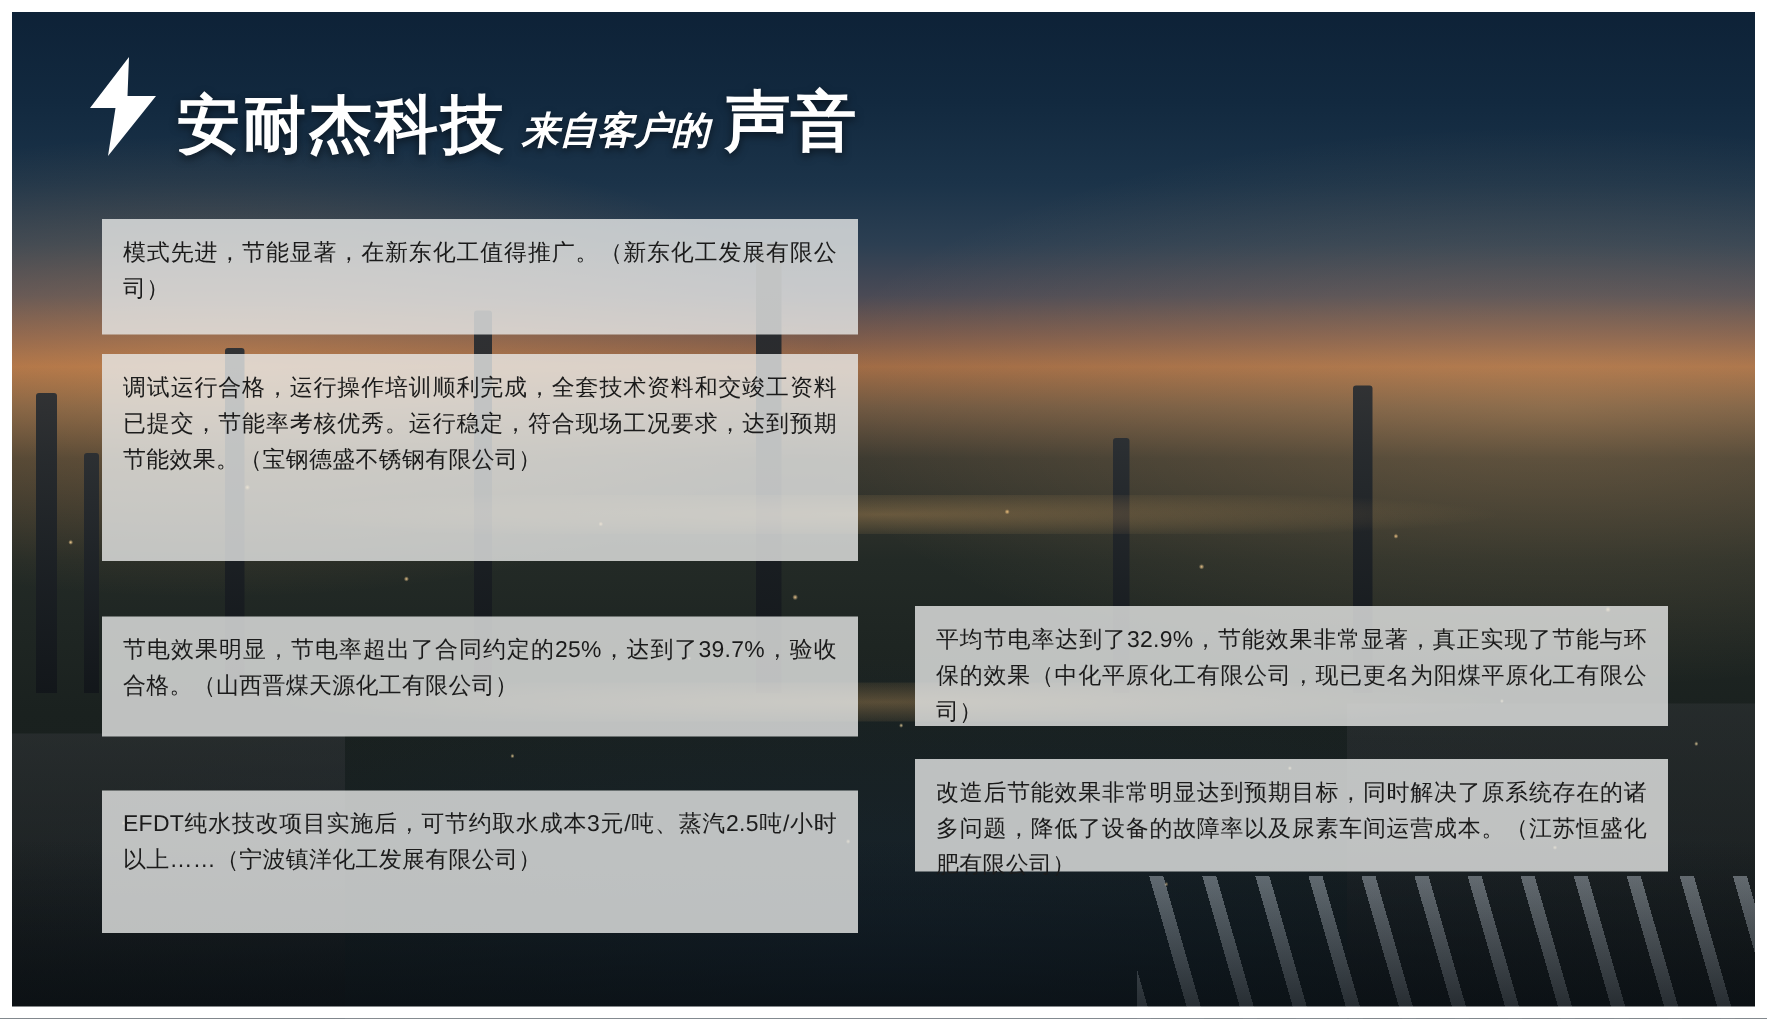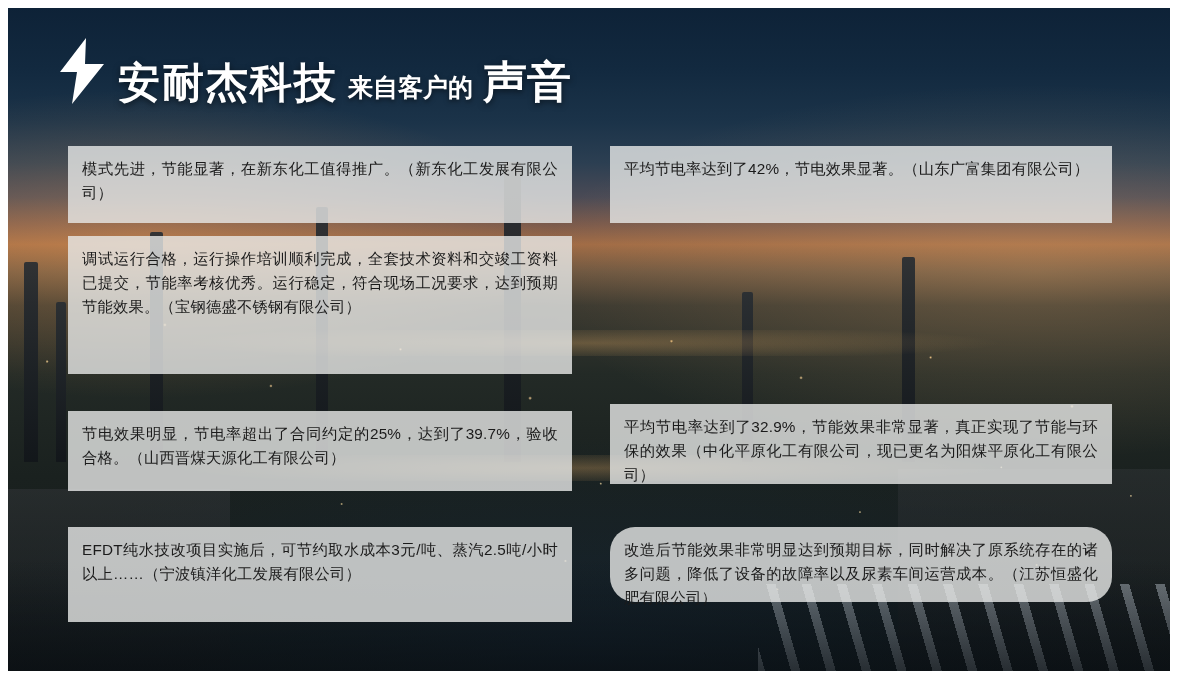--- a/index.html
+++ b/index.html
@@ -143,20 +143,21 @@
     text-shadow: 0 2px 6px rgba(0,0,0,0.55);
     margin-bottom: 4px;
   }
   .sub-small {
     color: #ffffff;
     font-size: 25px;
     font-weight: bold;
     line-height: 1;
     margin-bottom: 8px;
     text-shadow: 0 2px 5px rgba(0,0,0,0.55);
+    font-style: italic;
   }
   .sub-big {
     color: #ffffff;
     font-size: 44px;
     font-weight: bold;
     line-height: 1;
     margin-bottom: 4px;
     text-shadow: 0 2px 6px rgba(0,0,0,0.55);
   }
 
@@ -183,21 +184,21 @@
   .col-r { left: 542px; width: 502px; }
 
   .l1 { top: 0;   height: 77px; }
   .l2 { top: 90px; height: 138px; }
   .l3 { top: 265px; height: 80px; }
   .l4 { top: 381px; height: 95px; }
 
   .rr1 { top: 0;   height: 77px; }
   .rr2 { top: 90px; height: 138px; }
   .rr3 { top: 258px; height: 80px; }
-  .rr4 { top: 381px; height: 75px; border-radius: 25px; }
+  .rr4 { top: 360px; height: 75px; }
 </style>
 </head>
 <body>
 
 <div id="slide">
 
   <div class="bg"></div>
   <div class="bg-haze"></div>
 
   <div class="stack" style="left:24px; width:14px; height:200px;"></div>
@@ -227,20 +228,19 @@
     <span class="sub-big">声音</span>
   </div>
 
   <div class="cards">
 
     <div class="card col-l l2">调试运行合格，运行操作培训顺利完成，全套技术资料和交竣工资料已提交，节能率考核优秀。运行稳定，符合现场工况要求，达到预期节能效果。（宝钢德盛不锈钢有限公司）</div>
     <div class="card col-l l1">模式先进，节能显著，在新东化工值得推广。（新东化工发展有限公司）</div>
     <div class="card col-l l3">节电效果明显，节电率超出了合同约定的25%，达到了39.7%，验收合格。（山西晋煤天源化工有限公司）</div>
     <div class="card col-l l4">EFDT纯水技改项目实施后，可节约取水成本3元/吨、蒸汽2.5吨/小时以上……（宁波镇洋化工发展有限公司）</div>
 
-    <div class="card col-r rr1">平均节电率达到了42%，节电效果显著。（山东广富集团有限公司）</div>
     <div class="card col-r rr3">平均节电率达到了32.9%，节能效果非常显著，真正实现了节能与环保的效果（中化平原化工有限公司，现已更名为阳煤平原化工有限公司）</div>
     <div class="card col-r rr4">改造后节能效果非常明显达到预期目标，同时解决了原系统存在的诸多问题，降低了设备的故障率以及尿素车间运营成本。（江苏恒盛化肥有限公司）</div>
 
   </div>
 
   <div class="outer-frame"></div>
 </div>
 
 </body></html>

